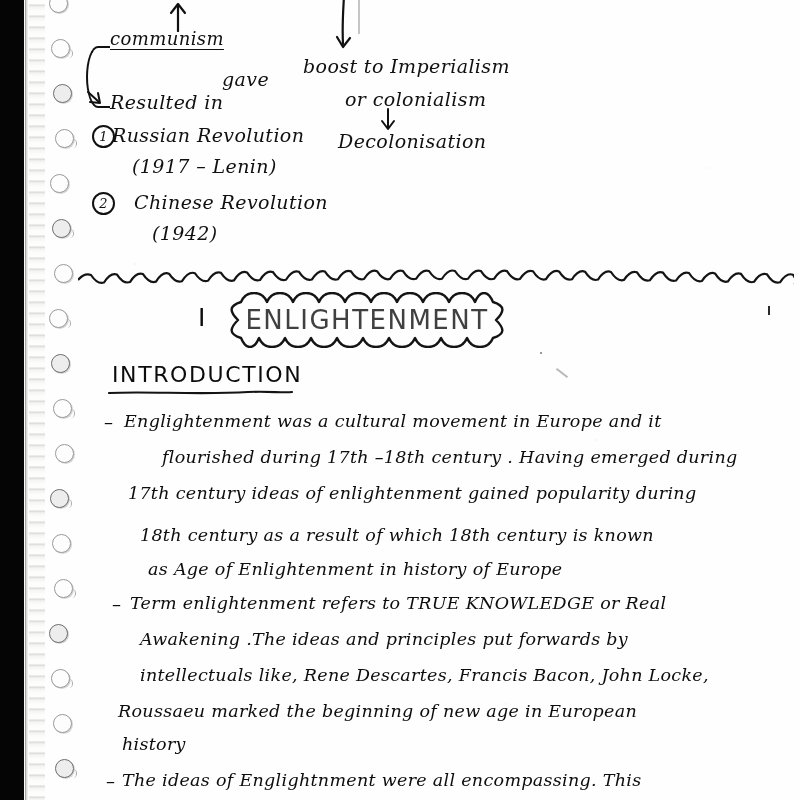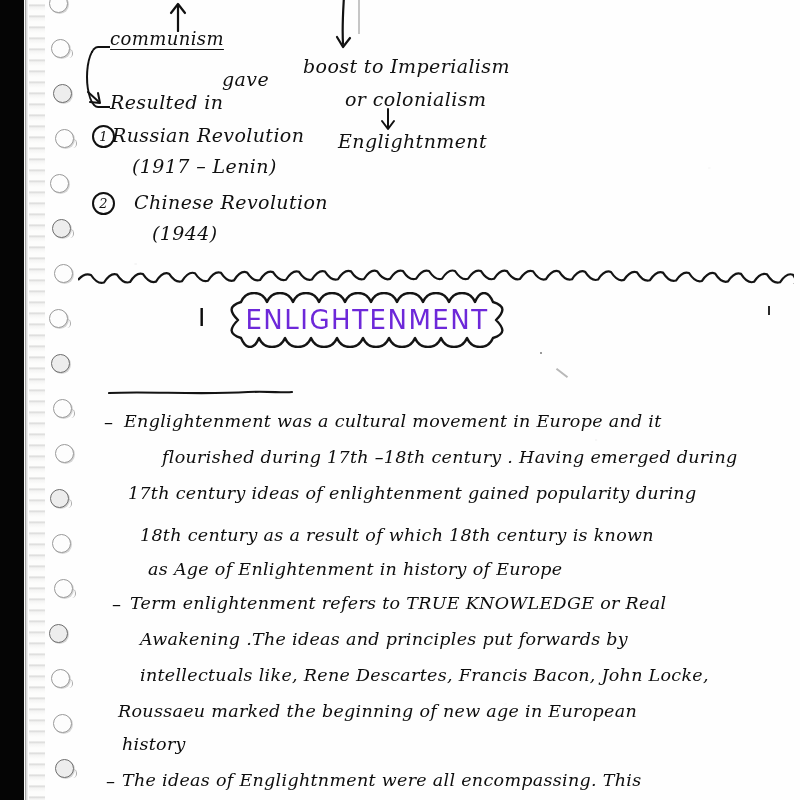--- a/index.html
+++ b/index.html
@@ -121,21 +121,21 @@
   .cloud-box {
     position: absolute;
     display: flex;
     align-items: center;
     justify-content: center;
   }
   .cloud-title {
     font-family: "DejaVu Sans", sans-serif;
     font-size: 26px;
     letter-spacing: 1.5px;
-    color: #6d28d9;
+    color: #404040;
     z-index: 3;
     position: relative;
   }
 
   
   .body-line {
     position: absolute;
     font-family: "DejaVu Serif", serif;
     font-style: italic;
     font-size: 17.5px;
@@ -216,43 +216,44 @@
   <div class="hw" style="left:222px; top:68px; font-size:19px;">gave</div>
 
   <div class="hw" style="left:110px; top:91px; font-size:19px;">Resulted in</div>
 
   <div class="circ-num" style="left:92px; top:125px;">1</div>
   <div class="hw" style="left:112px; top:124px; font-size:19px;">Russian Revolution</div>
   <div class="hw" style="left:132px; top:155px; font-size:19px;font-style:italic;">(1917 – Lenin)</div>
 
   <div class="circ-num" style="left:92px; top:192px;">2</div>
   <div class="hw" style="left:134px; top:191px; font-size:19px;">Chinese Revolution</div>
-  <div class="hw" style="left:152px; top:222px; font-size:19px;">(1944)</div>
+  <div class="hw" style="left:152px; top:222px; font-size:19px;">(1942)</div>
 
   <div class="hw" style="left:303px; top:55px; font-size:19px;">boost to Imperialism</div>
   <div class="hw" style="left:345px; top:88px; font-size:19px;">or colonialism</div>
   <svg class="arrow" style="left:378px; top:108px;" width="20" height="26" viewBox="0 0 20 26">
     <path d="M10 1 L10 20" stroke="#111" stroke-width="2" fill="none" stroke-linecap="round"></path>
     <path d="M4 13 L10 21 L16 13" stroke="#111" stroke-width="2" fill="none" stroke-linecap="round" stroke-linejoin="round"></path>
   </svg>
-  <div class="hw" style="left:338px; top:130px; font-size:19px;">Englightnment</div>
+  <div class="hw" style="left:338px; top:130px; font-size:19px;">Decolonisation</div>
 
   <svg style="position:absolute; left:78px; top:262px;" width="716" height="30" viewBox="0 0 716 30" preserveAspectRatio="none">
     <path id="zig" d="M0 18 Q 6.5 10.5, 13 13 Q 19.5 22.771963342246547, 26 20.521963342246547 Q 32.5 10.044668417010122, 39 12.544668417010122 Q 45.5 22.31885454418194, 52 20.06885454418194 Q 58.5 9.595256226249102, 65 12.095256226249102 Q 71.5 21.874600759185856, 78 19.624600759185856 Q 84.5 9.157605866785353, 91 11.657605866785353 Q 97.5 21.444977366126775, 104 19.194977366126775 Q 110.5 8.737406871771295, 117 11.237406871771295 Q 123.5 21.035569546154452, 130 18.785569546154452 Q 136.5 8.340121903492133, 143 10.840121903492133 Q 149.5 20.651699674343483, 156 18.401699674343483 Q 162.5 7.97091573777657, 169 10.47091573777657 Q 175.5 20.298358127862887, 182 18.048358127862887 Q 188.5 7.634588120984899, 195 10.1345881209849 Q 201.5 19.980138410178064, 208 17.730138410178064 Q 214.5 7.335511372445627, 221 9.835511372445627 Q 227.5 19.70117743468203, 234 17.45117743468203 Q 240.5 7.07757354352016, 247 9.57757354352016 Q 253.5 19.46510174407947, 260 17.21510174407947 Q 266.5 6.864127872237901, 273 9.364127872237901 Q 279.5 19.274980364681266, 286 17.024980364681266 Q 292.5 6.697949190600561, 299 9.19794919060056 Q 305.5 19.133284908512138, 312 16.883284908512138 Q 318.5 6.581197851268559, 325 9.08119785126856 Q 331.5 19.041857441911084, 338 16.791857441911084 Q 344.5 6.515391642589048, 351 9.015391642589048 Q 357.5 19.001886538338685, 364 16.751886538338685 Q 370.5 6.501386057075214, 377 9.001386057075214 Q 383.5 19.013891826708953, 390 16.763891826708953 Q 396.5 6.539363169850223, 403 9.039363169850223 Q 409.5 19.077717236120286, 416 16.827717236120286 Q 422.5 6.628829271637944, 429 9.128829271637944 Q 435.5 19.192533024805183, 442 16.942533024805183 Q 448.5 6.768621287072092, 455 9.268621287072092 Q 461.5 19.356846566921984, 468 17.106846566921984 Q 474.5 6.956921894884541, 481 9.456921894884541 Q 487.5 19.568521756958493, 494 17.318521756958493 Q 500.5 7.191283153407694, 507 9.691283153407694 Q 513.5 19.824806779486675, 520 17.574806779486675 Q 526.5 7.468658324255127, 533 9.968658324255127 Q 539.5 20.122369883256674, 546 17.872369883256674 Q 552.5 7.785441480466952, 559 10.285441480466952 Q 565.5 20.457342694560516, 572 18.207342694560516 Q 578.5 8.137514384206906, 585 10.637514384206906 Q 591.5 20.825370506783973, 598 18.575370506783973 Q 604.5 8.520300024592718, 611 11.020300024592718 Q 617.5 21.22166889237345, 624 18.97166889237345 Q 630.5 8.92882211965831, 637 11.42882211965831 Q 643.5 21.64108590125213, 650 19.39108590125213 Q 656.5 9.357769808911712, 663 11.857769808911712 Q 669.5 22.07816903709479, 676 19.82816903709479 Q 682.5 9.801566695473799, 689 12.301566695473799 Q 695.5 22.527236140757797, 702 20.277236140757797 Q 708.5 10.254443340237675, 715 12.754443340237675 Q 721.5 22.982449259366895, 716 20.732449259366895" stroke="#141414" stroke-width="2.2" fill="none" stroke-linejoin="round"></path>
   </svg>
 
   <div class="hw-print" style="position:absolute; left:198px; top:303px; font-size:25px; color:#0c0c0c;">I</div>
 
   <div class="cloud-box" style="left:226px; top:292px; width:282px; height:56px;">
     <svg style="position:absolute; left:0; top:0;" width="282" height="56" viewBox="0 0 282 56">
       <path id="cloudpath" d="M 15 10 C 20 -2, 36 -2, 41 10 C 46 -2, 62 -2, 67 10 C 72 -2, 88 -2, 93 10 C 98 -2, 114 -2, 119 10 C 124 -2, 140 -2, 145 10 C 150 -2, 166 -2, 171 10 C 176 -2, 192 -2, 197 10 C 202 -2, 218 -2, 223 10 C 228 -2, 244 -2, 249 10 C 254 -2, 262 -2, 267 10 C 280 14, 278 20, 270 28 C 278 36, 280 42, 267 46 C 262 58, 246 58, 241 46 C 236 58, 220 58, 215 46 C 210 58, 194 58, 189 46 C 184 58, 168 58, 163 46 C 158 58, 142 58, 137 46 C 132 58, 116 58, 111 46 C 106 58, 90 58, 85 46 C 80 58, 64 58, 59 46 C 54 58, 38 58, 33 46 C 28 58, 20 58, 15 46 C 2 42, 4 36, 12 28 C 4 20, 2 14, 15 10 Z" stroke="#141414" stroke-width="2.4" fill="none" stroke-linejoin="round"></path>
     </svg>
     <span class="cloud-title">ENLIGHTENMENT</span>
   </div>
 
+  <div class="hw-print" style="position:absolute; left:112px; top:362px; font-size:22px; color:#0c0c0c;">INTRODUCTION</div>
   <svg style="position:absolute; left:108px; top:389px;" width="186" height="7" viewBox="0 0 186 7">
     <path d="M1 4 C40 2, 90 6, 140 3 C160 2, 175 4, 184 3" stroke="#141414" stroke-width="2.2" fill="none" stroke-linecap="round"></path>
   </svg>
 
   <div class="dash" style="left:104px; top:412px;">–</div>
   <div class="body-line" style="left:124px; top:411px;">Englightenment was a cultural movement in Europe and it</div>
   <div class="body-line" style="left:136px; top:447px;margin-left:26px;">flourished during 17th –18th century . Having emerged during</div>
   <div class="body-line" style="left:128px; top:483px;text-align:right;">17th century ideas of enlightenment gained popularity during</div>
   <div class="body-line" style="left:140px; top:525px;">18th century as a result of which 18th century is known</div>
   <div class="body-line" style="left:148px; top:559px;">as Age of Enlightenment in history of Europe</div>

